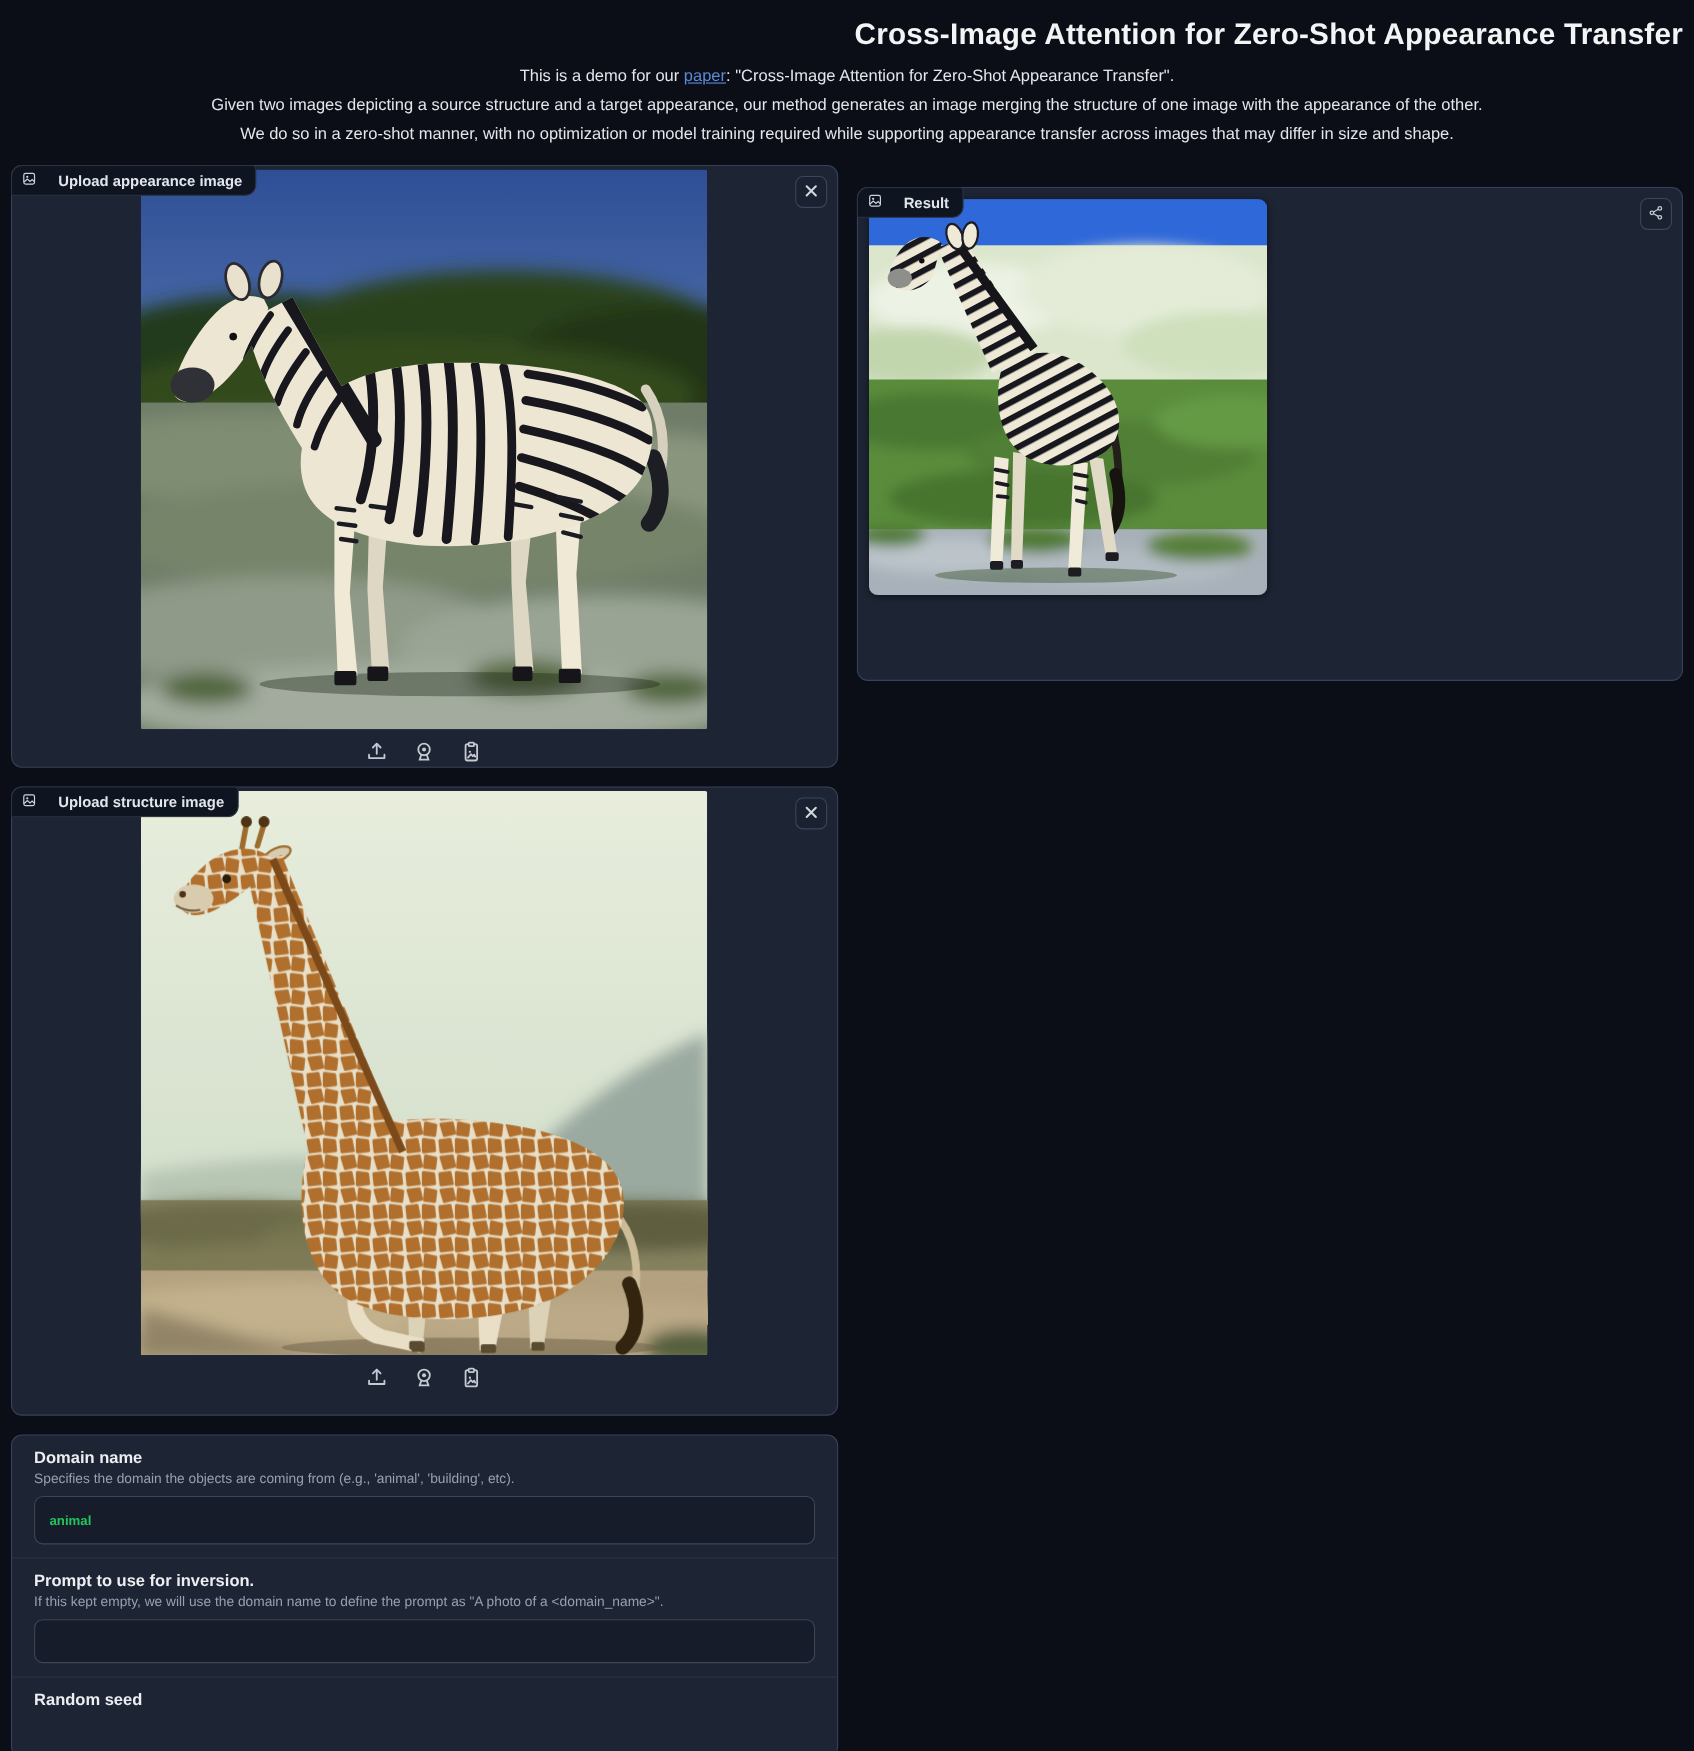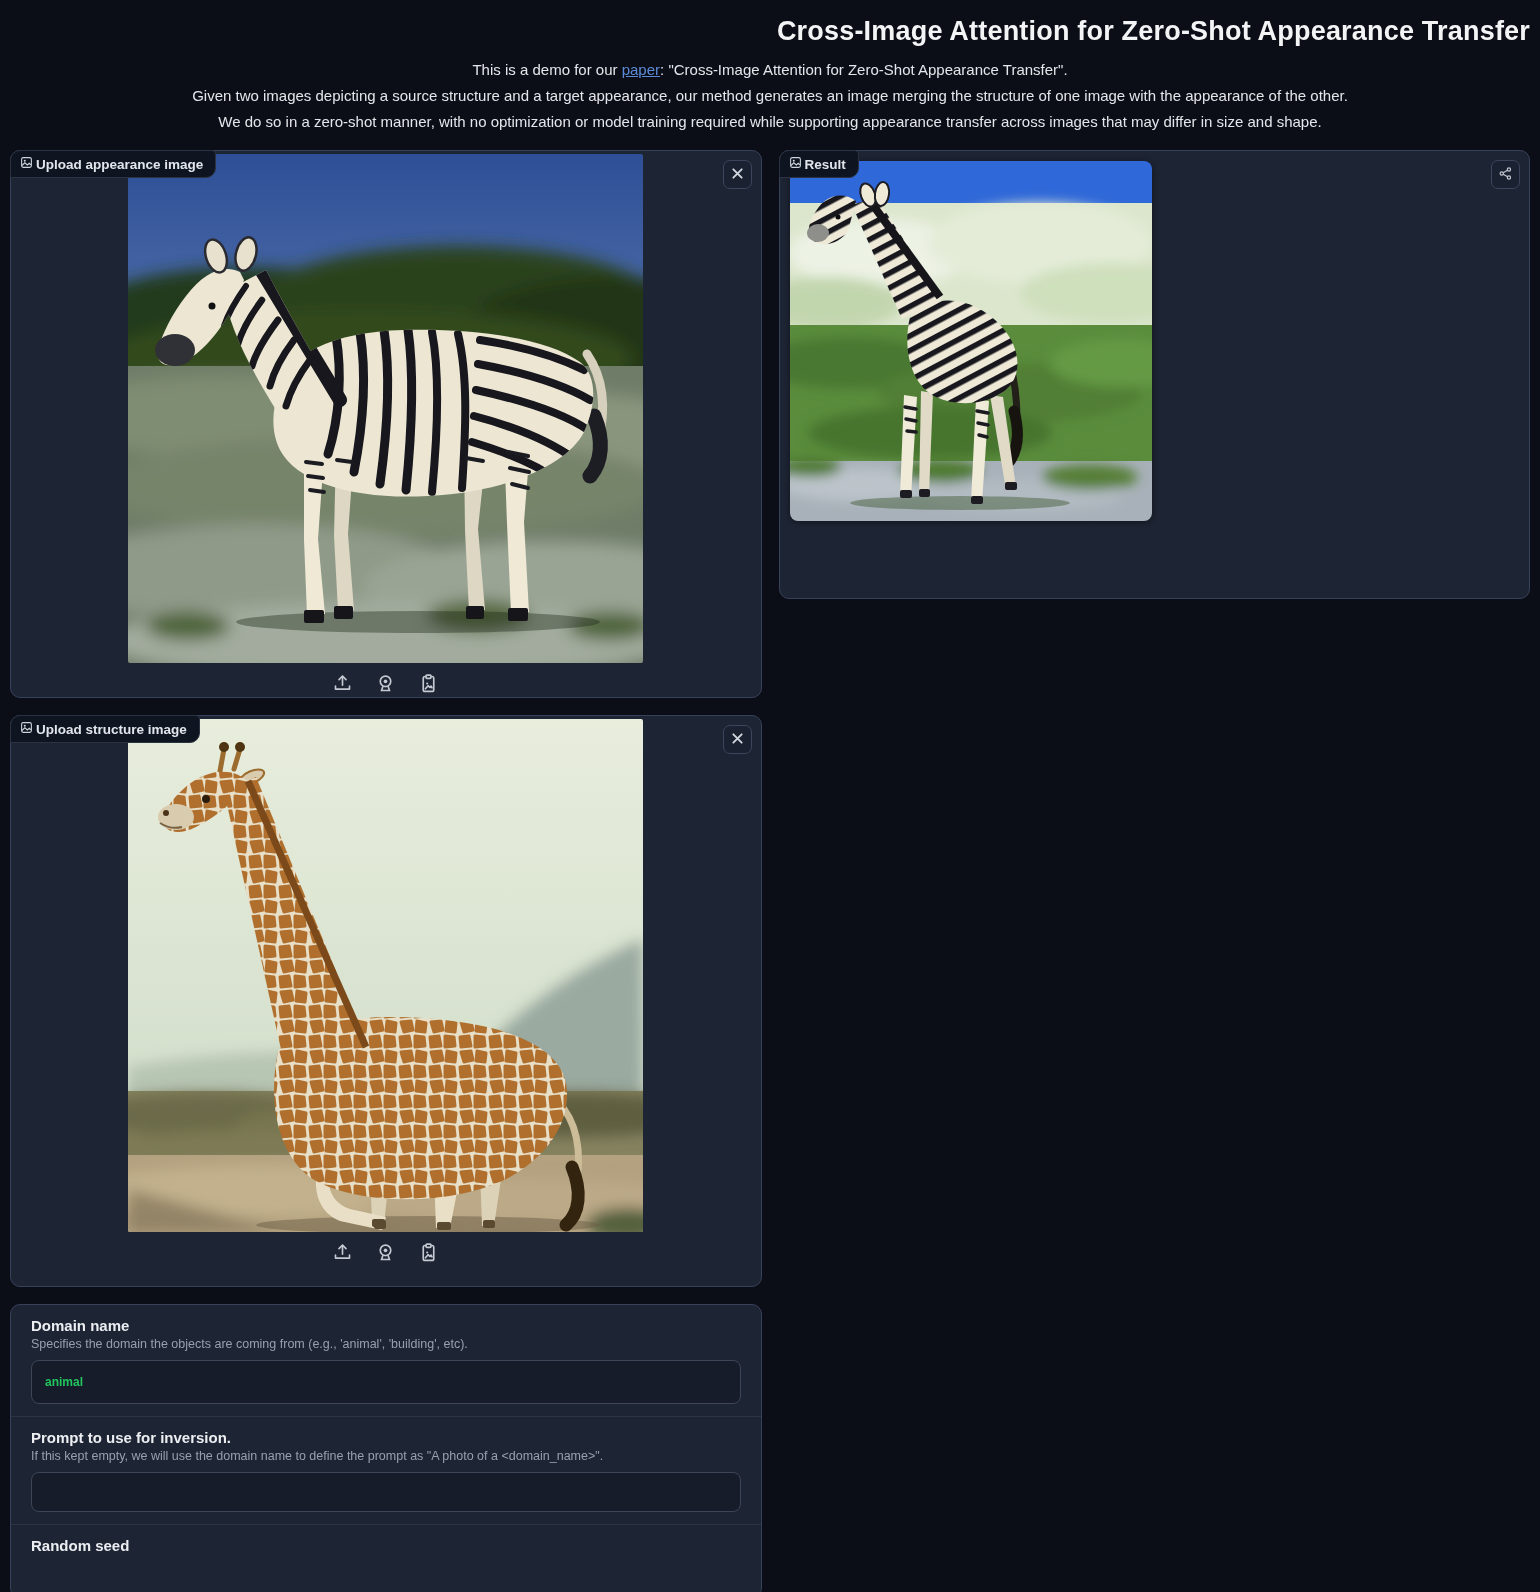--- a/index.html
+++ b/index.html
@@ -20,24 +20,24 @@
   .desc a{color:var(--link);text-decoration:underline;cursor:pointer;}
   .badge-row{margin-top:26px;}
   .dup-badge{display:inline-flex;height:21px;cursor:pointer;text-decoration:none;}
   .dup-icon-wrap{width:26px;background:#e4e4e4;border-radius:3px 0 0 3px;display:flex;align-items:center;justify-content:center;}
   .dup-label{background:#4383b4;color:#fff;font-size:12.5px;display:flex;align-items:center;padding:0 9px;border-radius:0 3px 3px 0;letter-spacing:.4px;}
   .main-row{display:flex;gap:17px;margin-top:17px;align-items:flex-start;}
   .col{flex:1 1 0;min-width:0;}
   .panel{position:relative;background:var(--panel);border:1px solid var(--panel-border);border-radius:10px;}
   .panel-appearance{height:548px;}
   .panel-structure{height:572px;margin-top:17px;}
-  .panel-result{height:449px;}
+  .panel-result{height:449px;margin-top:20px;}
   .chip{position:absolute;top:-1px;left:-1px;z-index:3;background:var(--chip-bg);border:1px solid var(--chip-border);
     border-top-left-radius:10px;border-bottom-right-radius:10px;border-top-right-radius:4px;
-    padding:5px 12px 5px 9px;display:flex;align-items:center;gap:3px;font-size:13.5px;font-weight:700;color:#e2e6ec;}
+    padding:5px 12px 5px 9px;display:flex;align-items:center;gap:20px;font-size:13.5px;font-weight:700;color:#e2e6ec;}
   .iconbtn{position:absolute;top:9px;right:9px;z-index:3;width:29px;height:29px;border-radius:7px;
     background:#1a2130;border:1px solid #3c455b;display:flex;align-items:center;justify-content:center;cursor:pointer;padding:0;}
   .img-frame{width:515px;margin:3px auto 0;border-radius:2px;overflow:hidden;display:block;line-height:0;cursor:pointer;}
   .src-icons{display:flex;justify-content:center;align-items:center;gap:18px;padding:8px 0 6px;}
   .src-icons button{background:transparent;border:none;padding:2px;cursor:pointer;line-height:0;}
   .result-img{width:362px;height:360px;margin:10px;border-radius:8px;overflow:hidden;line-height:0;cursor:pointer;
     box-shadow:0 1px 6px rgba(0,0,0,.45);}
   .form-panel{margin-top:17px;background:var(--panel);border:1px solid var(--panel-border);border-radius:10px;overflow:hidden;}
   .field{padding:12px 20px;}
   .field + .field{border-top:1px solid #2c3444;}

